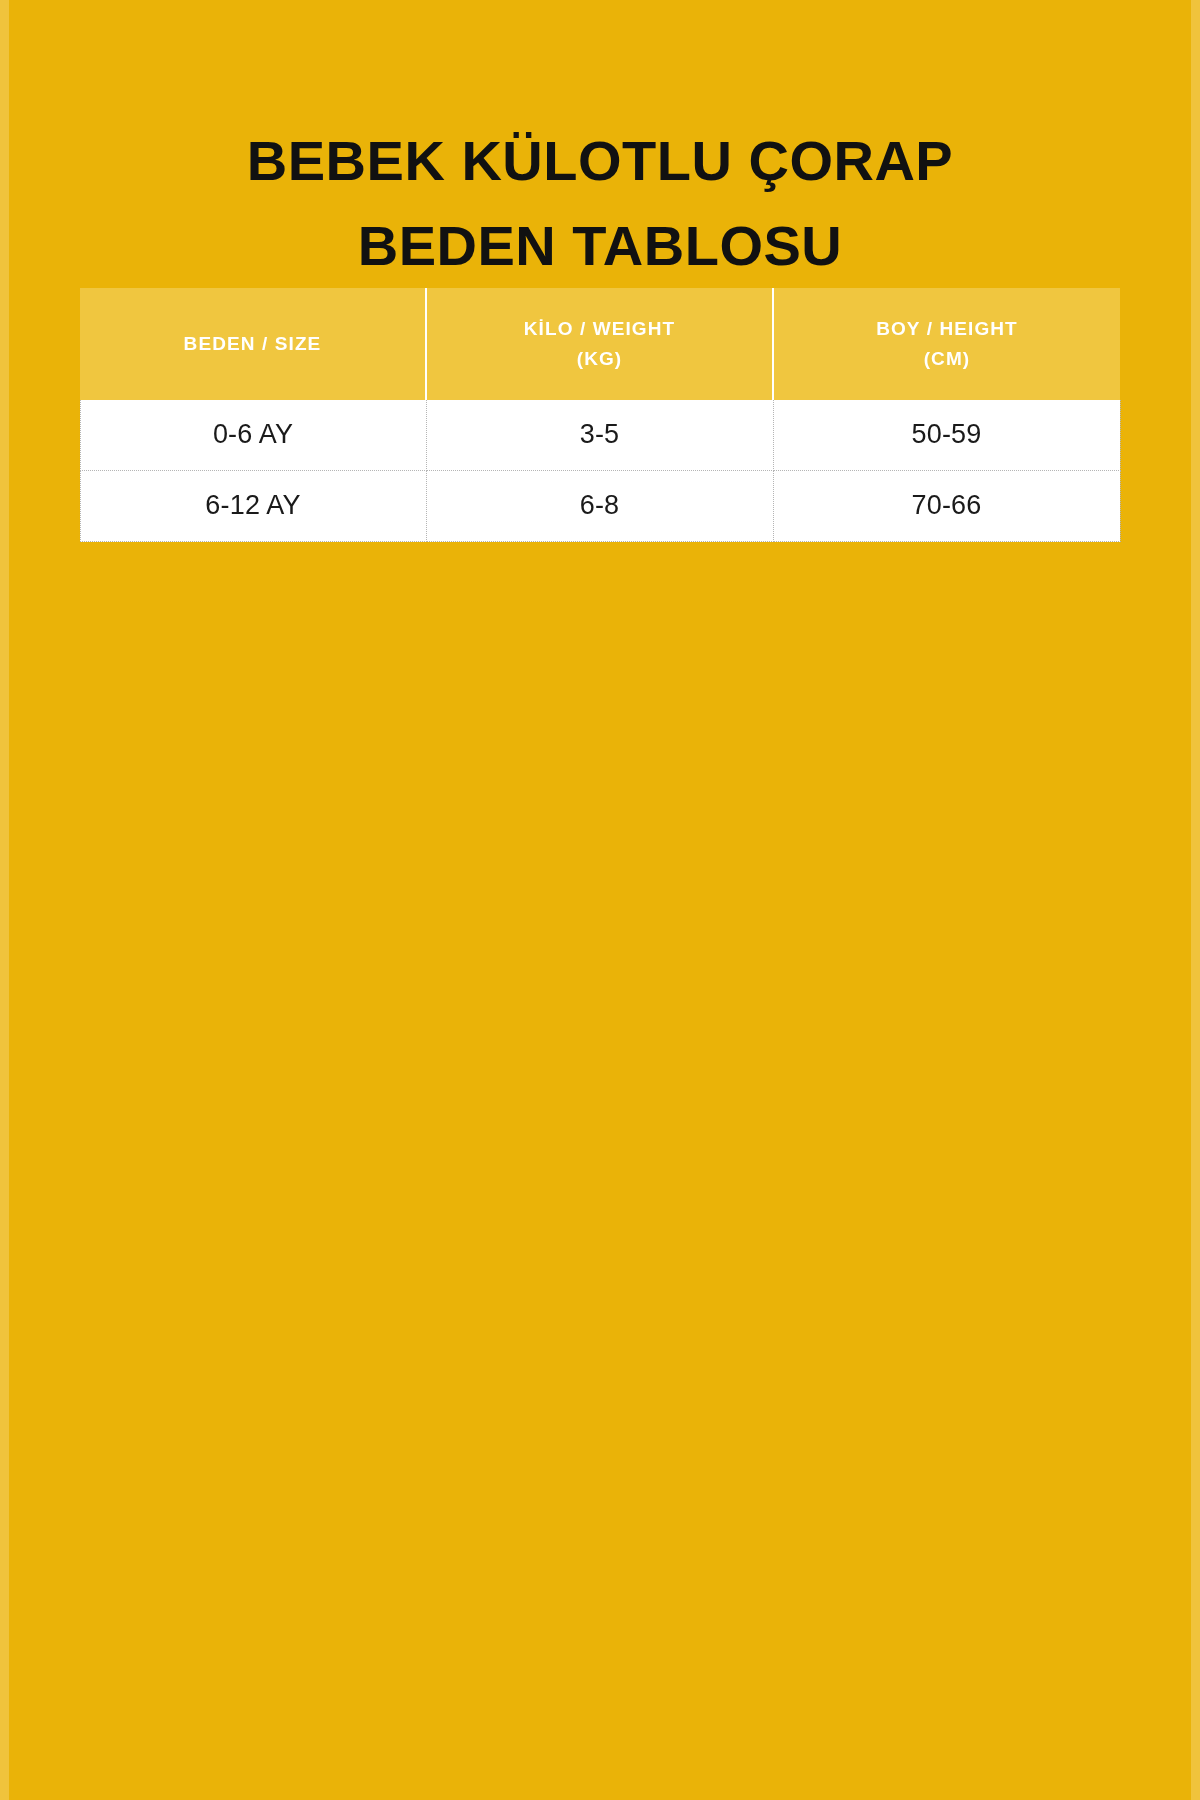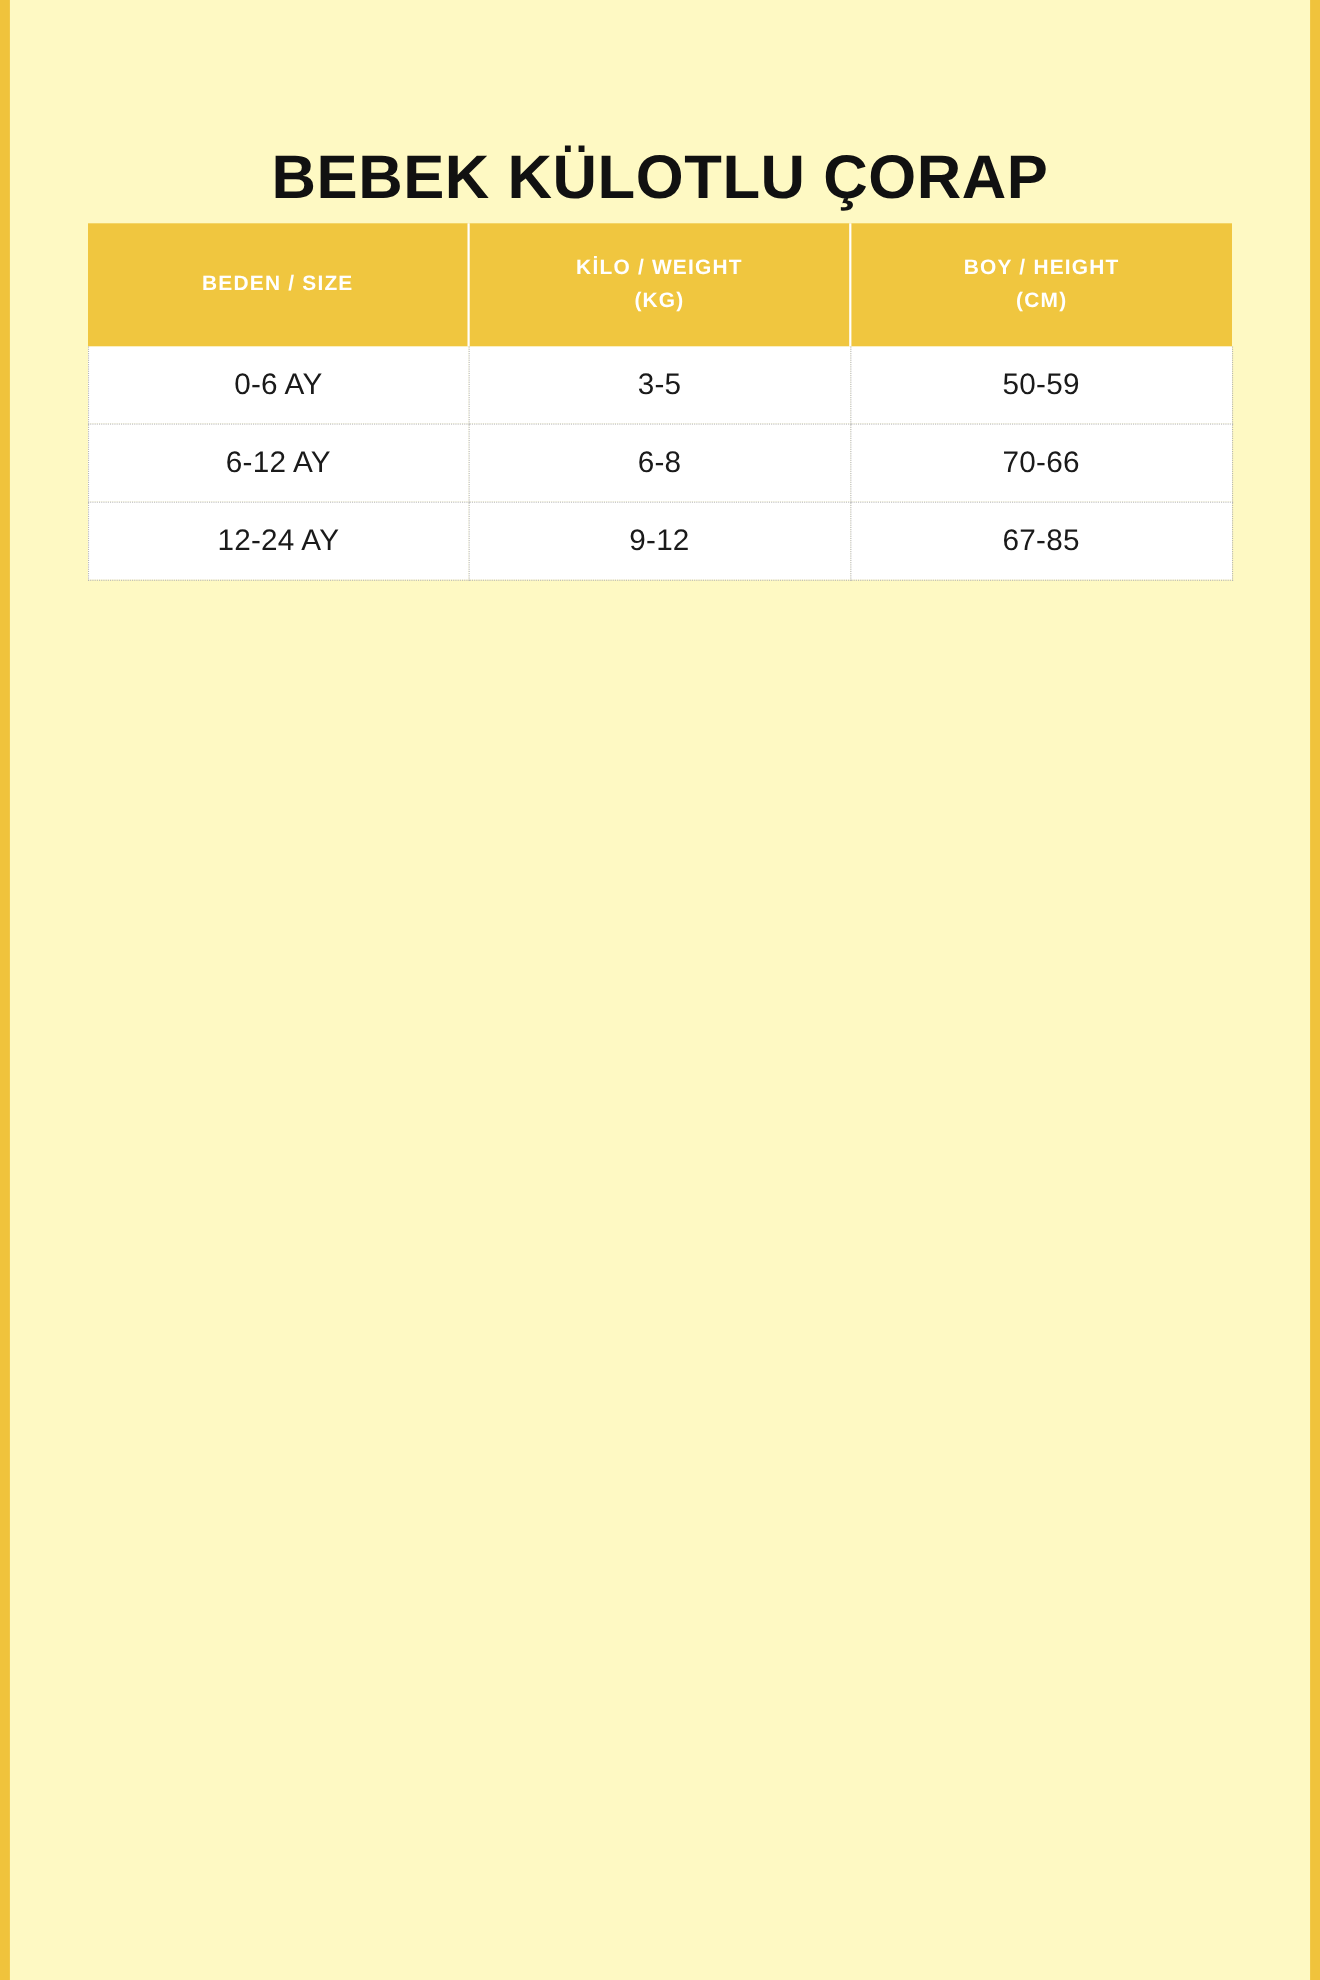--- a/index.html
+++ b/index.html
@@ -16,21 +16,21 @@
   }
   .page-frame {
     position: absolute;
     top: 0;
     left: 0;
     width: 1200px;
     height: 1800px;
     box-sizing: border-box;
     border-left: 9px solid #f0c33c;
     border-right: 9px solid #f0c33c;
-    background: #fef9c3;
+    background: #eab308;
   }
   .content {
     position: absolute;
     left: 0;
     right: 0;
     top: 0;
     padding: 0 28px;
     box-sizing: border-box;
   }
   .title-block {
@@ -91,20 +91,21 @@
   }
 </style>
 </head>
 <body>
 
 <div class="page-frame">
   <div class="content">
 
     <div class="title-block">
       <div class="title-line">BEBEK KÜLOTLU ÇORAP</div>
+      <div class="title-line">BEDEN TABLOSU</div>
     </div>
 
     <div class="table-wrap">
       <table class="size-table">
         <thead>
           <tr>
             <th class="col-size">
               <span>BEDEN / SIZE</span>
             </th>
             <th class="col-weight">
@@ -121,23 +122,18 @@
           <tr>
             <td>0-6 AY</td>
             <td>3-5</td>
             <td>50-59</td>
           </tr>
           <tr>
             <td>6-12 AY</td>
             <td>6-8</td>
             <td>70-66</td>
           </tr>
-          <tr>
-            <td>12-24 AY</td>
-            <td>9-12</td>
-            <td>67-85</td>
-          </tr>
         </tbody>
       </table>
     </div>
 
   </div>
 </div>
 
 </body></html>

